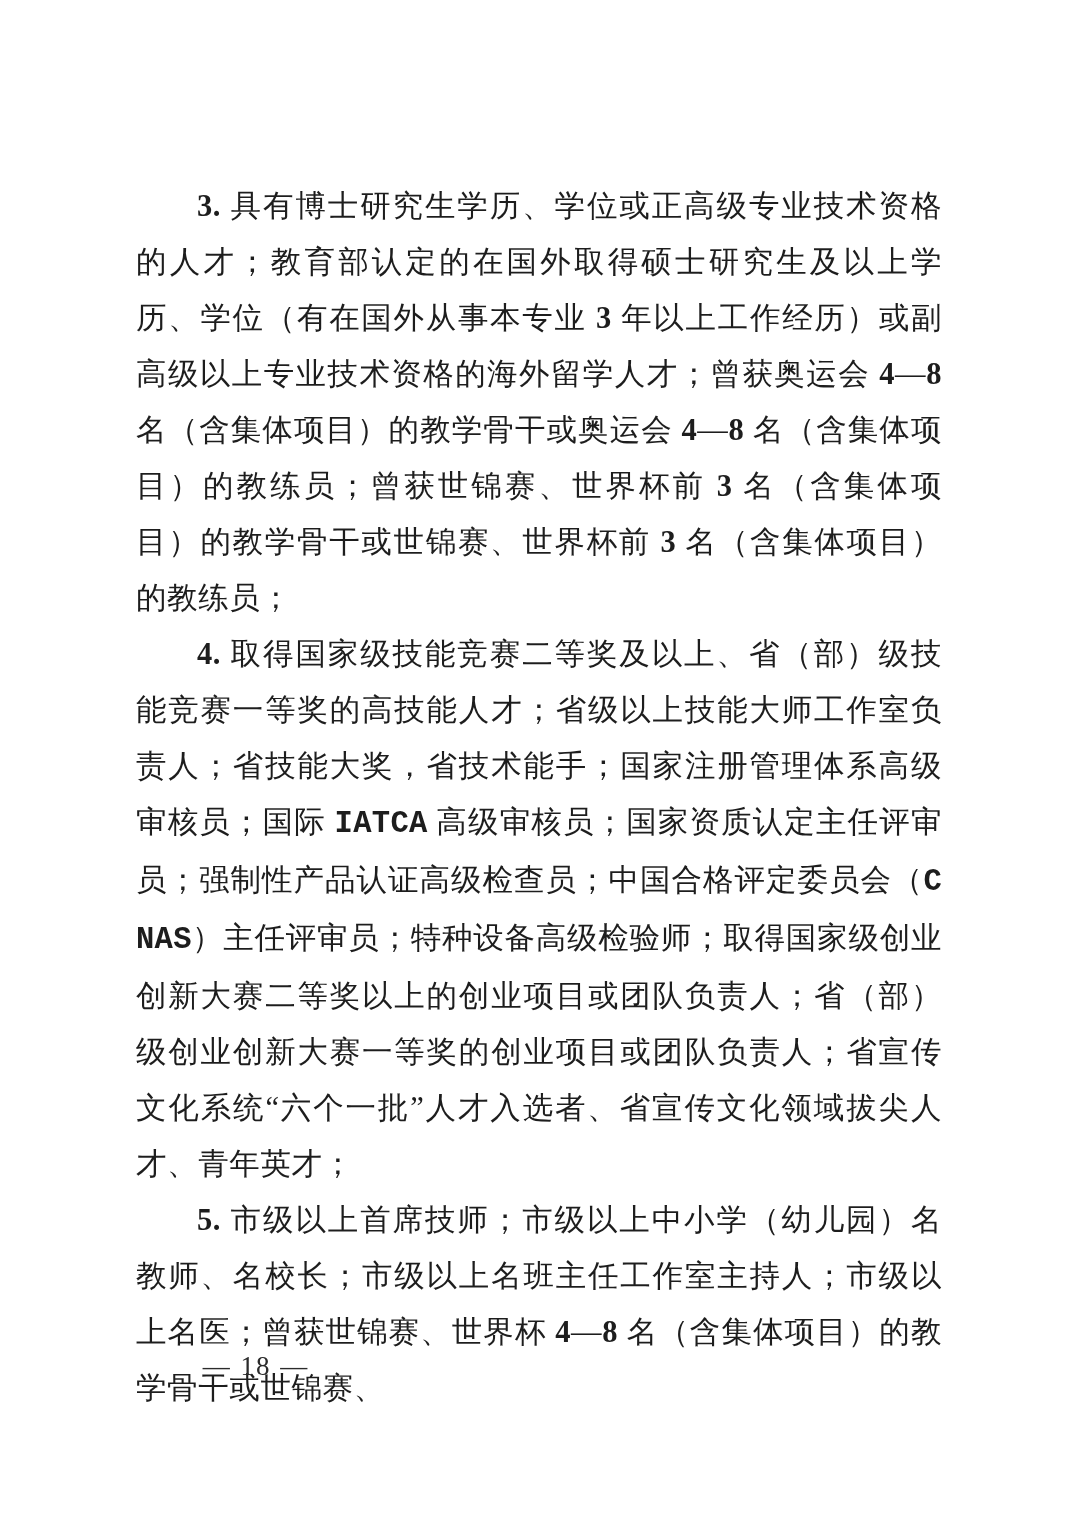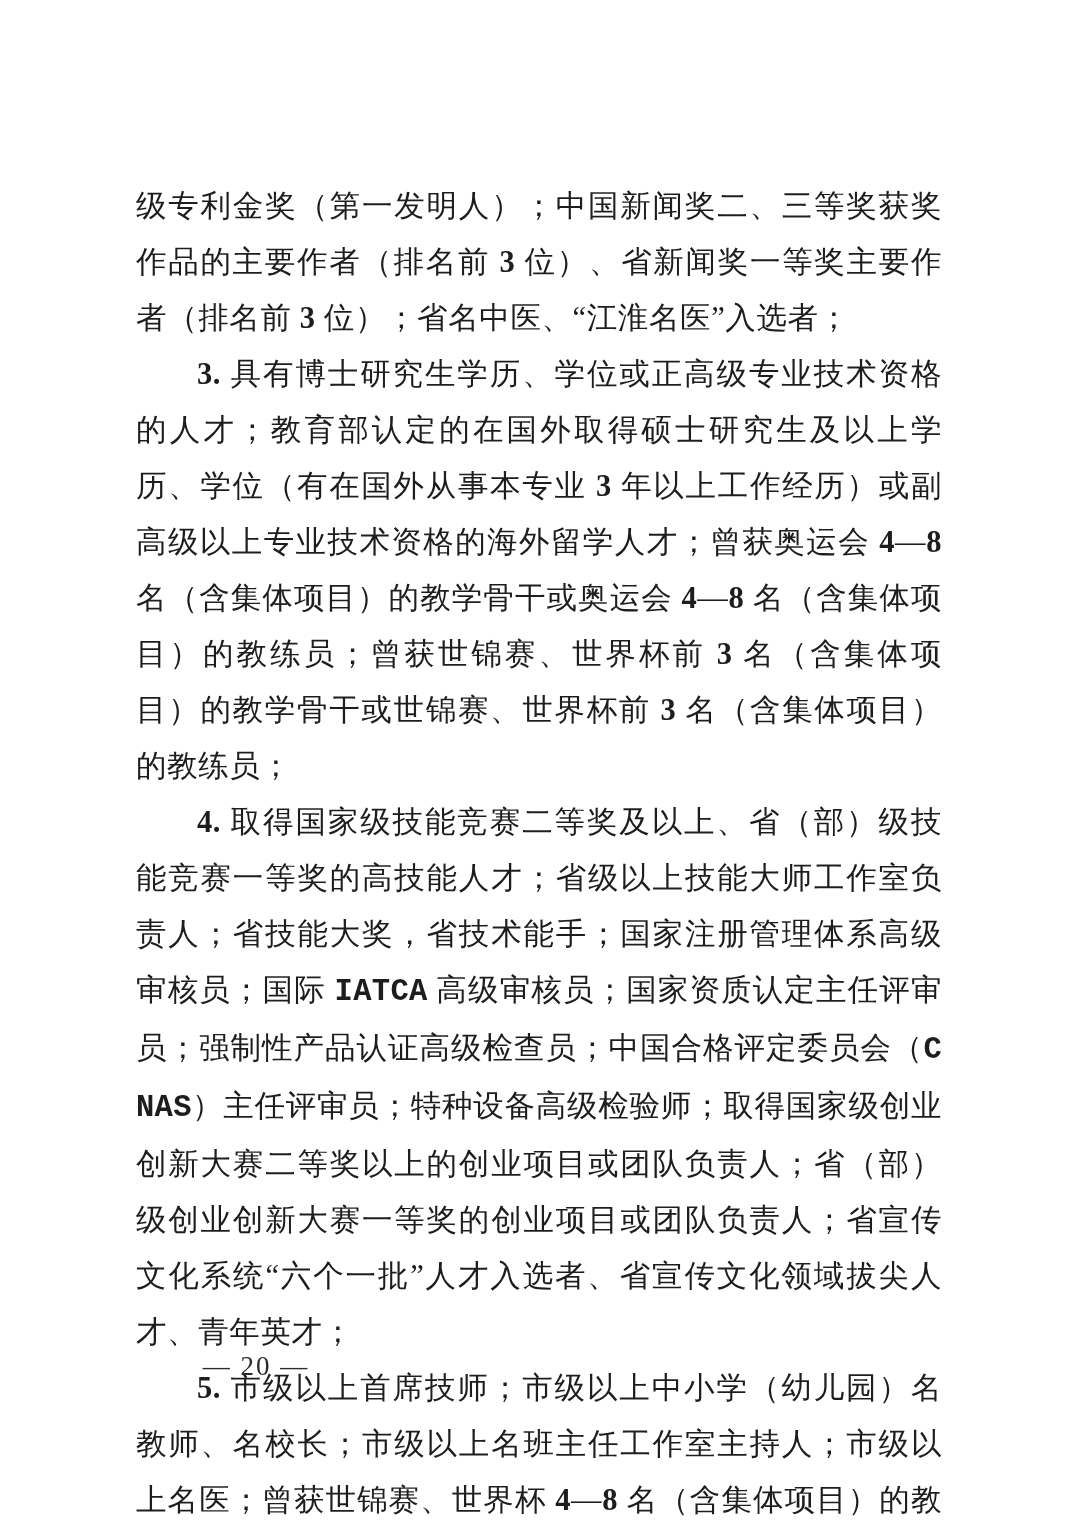--- a/index.html
+++ b/index.html
@@ -71,25 +71,24 @@
     letter-spacing: 2px;
   }
 </style>
 </head>
 <body>
 
 <div class="page">
 
   <div class="body-column">
 
-    <p class="para">级专利金奖（第一发明人）；中国新闻奖二、三等奖获奖作品的主要作者（排名前 <span class="num">3</span> 位）、省新闻奖一等奖主要作者（排名前 <span class="num">3</span> 位）；省名中医、“江淮名医”入选者；</p>
 
     <p class="para indented"><span class="num">3.</span> 具有博士研究生学历、学位或正高级专业技术资格的人才；教育部认定的在国外取得硕士研究生及以上学历、学位（有在国外从事本专业 <span class="num">3</span> 年以上工作经历）或副高级以上专业技术资格的海外留学人才；曾获奥运会 <span class="num">4</span>—<span class="num">8</span> 名（含集体项目）的教学骨干或奥运会 <span class="num">4</span>—<span class="num">8</span> 名（含集体项目）的教练员；曾获世锦赛、世界杯前 <span class="num">3</span> 名（含集体项目）的教学骨干或世锦赛、世界杯前 <span class="num">3</span> 名（含集体项目）的教练员；</p>
 
     <p class="para indented"><span class="num">4.</span> 取得国家级技能竞赛二等奖及以上、省（部）级技能竞赛一等奖的高技能人才；省级以上技能大师工作室负责人；省技能大奖，省技术能手；国家注册管理体系高级审核员；国际 <span class="latin">IATCA</span> 高级审核员；国家资质认定主任评审员；强制性产品认证高级检查员；中国合格评定委员会（<span class="latin">CNAS</span>）主任评审员；特种设备高级检验师；取得国家级创业创新大赛二等奖以上的创业项目或团队负责人；省（部）级创业创新大赛一等奖的创业项目或团队负责人；省宣传文化系统“六个一批”人才入选者、省宣传文化领域拔尖人才、青年英才；</p>
 
     <p class="para indented"><span class="num">5.</span> 市级以上首席技师；市级以上中小学（幼儿园）名教师、名校长；市级以上名班主任工作室主持人；市级以上名医；曾获世锦赛、世界杯 <span class="num">4</span>—<span class="num">8</span> 名（含集体项目）的教学骨干或世锦赛、</p>
 
   </div>
 
-  <div class="page-footer">— 20 —</div>
+  <div class="page-footer">— 18 —</div>
 
 </div>
 
 </body></html>

